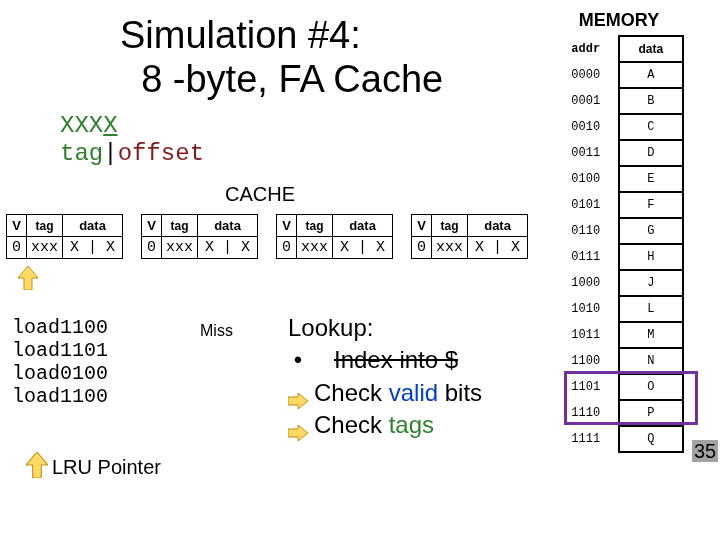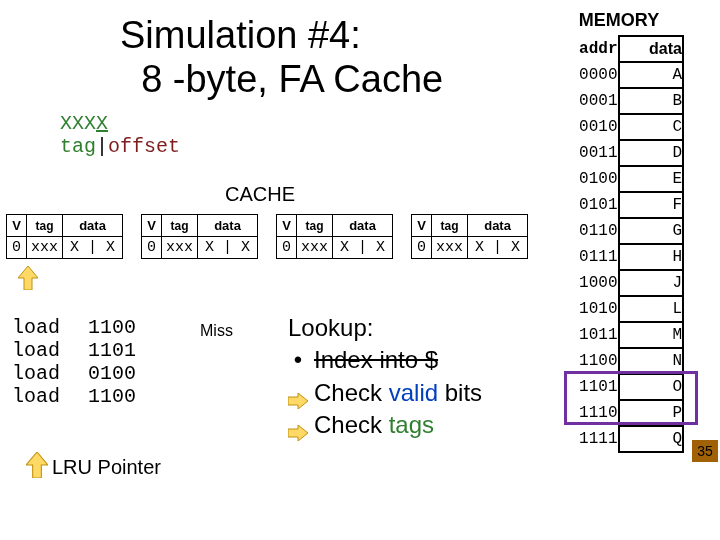--- a/index.html
+++ b/index.html
@@ -16,21 +16,21 @@
     top: 14px;
     left: 120px;
     font-size: 38px;
     line-height: 1.15;
   }
   .addrfmt {
     position: absolute;
     top: 112px;
     left: 60px;
     font-family: "Courier New", monospace;
-    font-size: 20px;
+    font-size: 24px;
     line-height: 1.15;
   }
   .addrfmt .xxxa { color: #2f7f2f; }
   .addrfmt .xxxb { color: #2f7f2f; text-decoration: underline; }
   .addrfmt .tag { color: #2f7f2f; }
   .addrfmt .offset { color: #7f1d1d; }
 
   .cache-label {
     position: absolute;
     top: 183px;
@@ -74,31 +74,31 @@
   }
   .lru-arrow svg { width: 100%; height: 100%; }
 
   .loads {
     position: absolute;
     top: 316px;
     left: 12px;
     font-family: "Courier New", monospace;
     font-size: 20px;
   }
-  .loads .row { display: flex; gap: 28px; }
+  .loads .row { display: flex; }
   .miss-box { position: absolute; top: 322px; left: 200px; }
 
   .lookup {
     position: absolute;
     top: 312px;
     left: 288px;
     font-size: 24px;
     line-height: 1.35;
   }
-  .lookup .strike { text-decoration: line-through; }
+  .lookup .strike { text-decoration: line-through; margin-left: 20px; }
   .lookup .tagword { color: #2f7f2f; }
   .lookup .validword { color: #0040c0; }
   .lookup .bullet-row { display: flex; align-items: center; gap: 6px; }
   .lookup .arrow-ic { width: 20px; height: 16px; display: inline-block; }
   .lookup .arrow-ic svg { width: 100%; height: 100%; }
 
   .lru-label {
     position: absolute;
     top: 456px;
     left: 52px;
@@ -121,44 +121,44 @@
   }
   .memory .title-m {
     text-align: center;
     font-weight: bold;
     font-size: 18px;
     margin-bottom: 4px;
   }
   .memory table { border-collapse: collapse; width: 100%; }
   .memory th, .memory td {
     font-family: "Courier New", monospace;
-    font-size: 16px;
-    text-align: right;
+    font-size: 12px;
+    text-align: center;
     height: 26px;
   }
   .memory th { font-weight: bold; }
   .memory th.addr { border: none; width: 60px; }
   .memory th.data { border: 2px solid #000; background: #fff; width: 60px; font-family: Arial,sans-serif; }
   .memory td.addr { border: none; }
   .memory td.data { border: 2px solid #000; }
 
   .mem-highlight-a {
     position: absolute;
     border: 3px solid #7030a0;
     pointer-events: none;
   }
 
   .slidenum {
     position: absolute;
     right: 2px;
     bottom: 78px;
-    background: #a16207;
+    background: #a3a3a3;
     width: 26px;
     height: 22px;
-    font-size: 14px;
+    font-size: 20px;
     display: flex;
     align-items: center;
     justify-content: center;
   }
 </style>
 </head>
 <body>
 
 <div class="title">
   <span>Simulation #4:</span><br>

